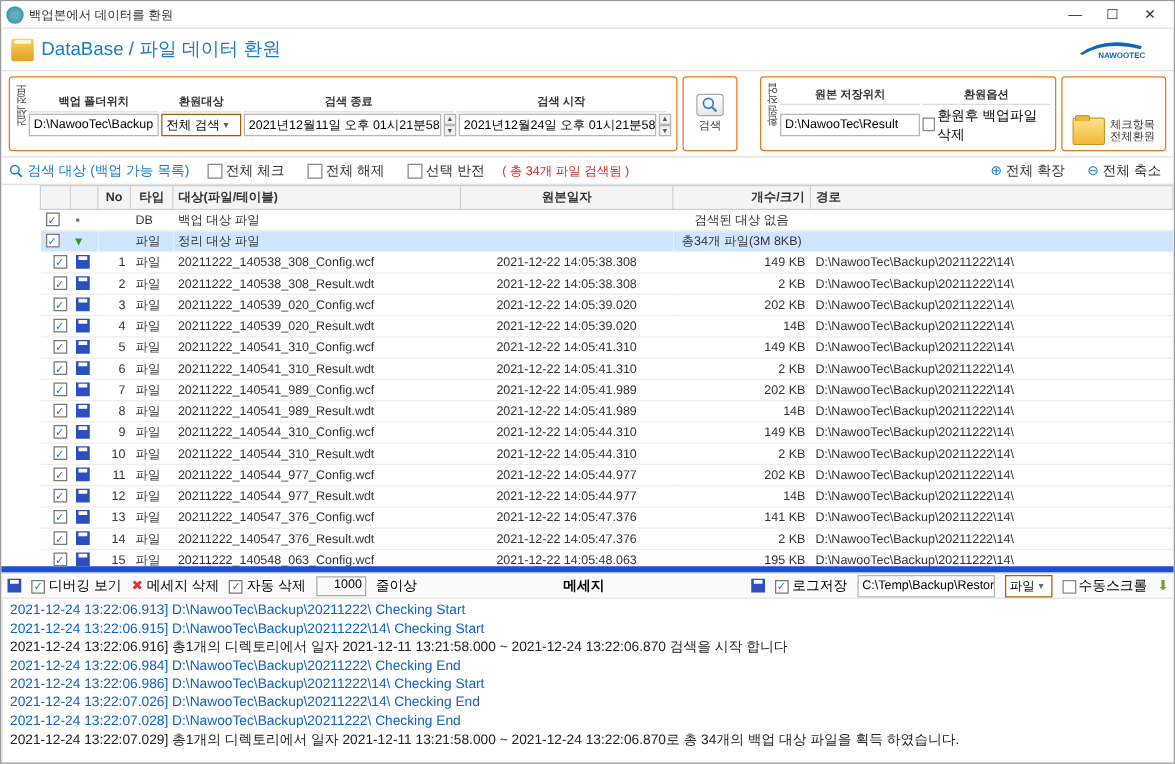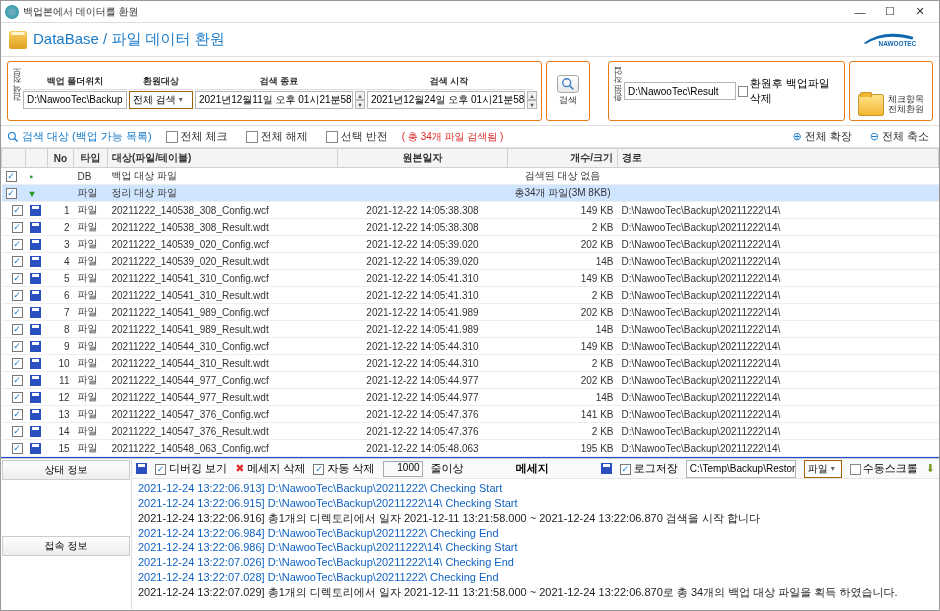--- a/index.html
+++ b/index.html
@@ -43,21 +43,21 @@
 
 .chk { width: 11px; height: 11px; border: 1px solid #888; background: #fff; display: inline-block; vertical-align: middle; margin-right: 2px; }
 
 .list-toolbar { height: 22px; padding: 0 6px; display: flex; align-items: center; gap: 10px; border-bottom: 1px solid #e0e0e0; }
 .list-toolbar .ttl { color: #1a7bc9; font-size: 11px; display: flex; align-items: center; gap: 3px; }
 .mini-btn { display: flex; align-items: center; gap: 3px; font-size: 10px; color: #333; padding: 1px 4px; }
 .mini-ico { width: 12px; height: 12px; border: 1px solid #888; background: #fff; }
 .red-txt { color: #d22; font-size: 10px; }
 .spacer { flex: 1; }
 
-.grid { flex: 1; overflow: auto; border-bottom: 1px solid #1d4ed8; }
+.grid { flex: 1; overflow: auto; border-bottom: 5px solid #1d4ed8; padding-left: 31px; }
 .grid table { width: 100%; border-collapse: collapse; table-layout: fixed; }
 .grid th { background: #f4f4f4; border: 1px solid #d0d0d0; font-size: 10px; font-weight: 600; padding: 2px 4px; color: #333; height: 18px; text-align: center; }
 .grid td { border-bottom: 1px solid #eee; font-size: 10px; padding: 1px 4px; color: #333; height: 17px; white-space: nowrap; overflow: hidden; }
 .grid tr.group-row td { background: #fff; font-weight: 400; }
 .grid tr.selected td { background: #d0e5ff; }
 .save-ico { width: 11px; height: 11px; display: inline-block; background: #2a4fbf; position: relative; vertical-align: middle; }
 .save-ico::after { content: ""; position: absolute; top: 1px; left: 2px; right: 2px; height: 3px; background: #fff; }
 .green-plus { color: #2a9a2a; font-weight: bold; font-size: 10px; display: inline-block; }
 
 .bottom-split { display: flex; height: 152px; border-top: 1px solid #ccc; }
@@ -144,20 +144,24 @@
       <div class="mag-label">검색</div>
     </div>
   </div>
 
   <div style="flex:1"></div>
 
   <div class="group">
     <div class="group-vlabel">환원
 작업</div>
     <div class="group-body">
+      <div class="group-head">
+        <div class="h" style="width:112px">원본 저장위치</div>
+        <div class="h" style="width:102px">환원옵션</div>
+      </div>
       <div class="group-row2">
         <div class="txtin" style="width:112px">D:\NawooTec\Result</div>
         <div style="width:102px;font-size:9px;display:flex;align-items:center">
           <span class="chk"></span>
           <span>환원후 백업파일 삭제</span>
         </div>
       </div>
     </div>
   </div>
 
@@ -405,26 +409,20 @@
           <td>20211222_140548_063_Result.wdt</td>
           <td style="text-align:center">2021-12-22 14:05:48.063</td>
           <td style="text-align:right">14B</td>
           <td>D:\NawooTec\Backup\20211222\14\</td>
         </tr>
       </tbody>
 </table>
 </div>
 
 <div class="bottom-split">
-  <div class="left-panels">
-    <div class="btn">상태 정보</div>
-    <div class="gap"></div>
-    <div class="btn">접속 정보</div>
-    <div class="gap"></div>
-  </div>
   <div class="log-area">
     <div class="log-toolbar">
       <span class="save-ico"></span>
       <span><span class="chkmark">✓</span> <span>디버깅 보기</span></span>
       <span style="display:flex;align-items:center;gap:3px">
           <span style="color:#d33">✖</span>
           <span>메세지 삭제</span>
         </span>
       <span><span class="chkmark">✓</span> <span>자동 삭제</span></span>
       <span class="num-in">1000</span>

